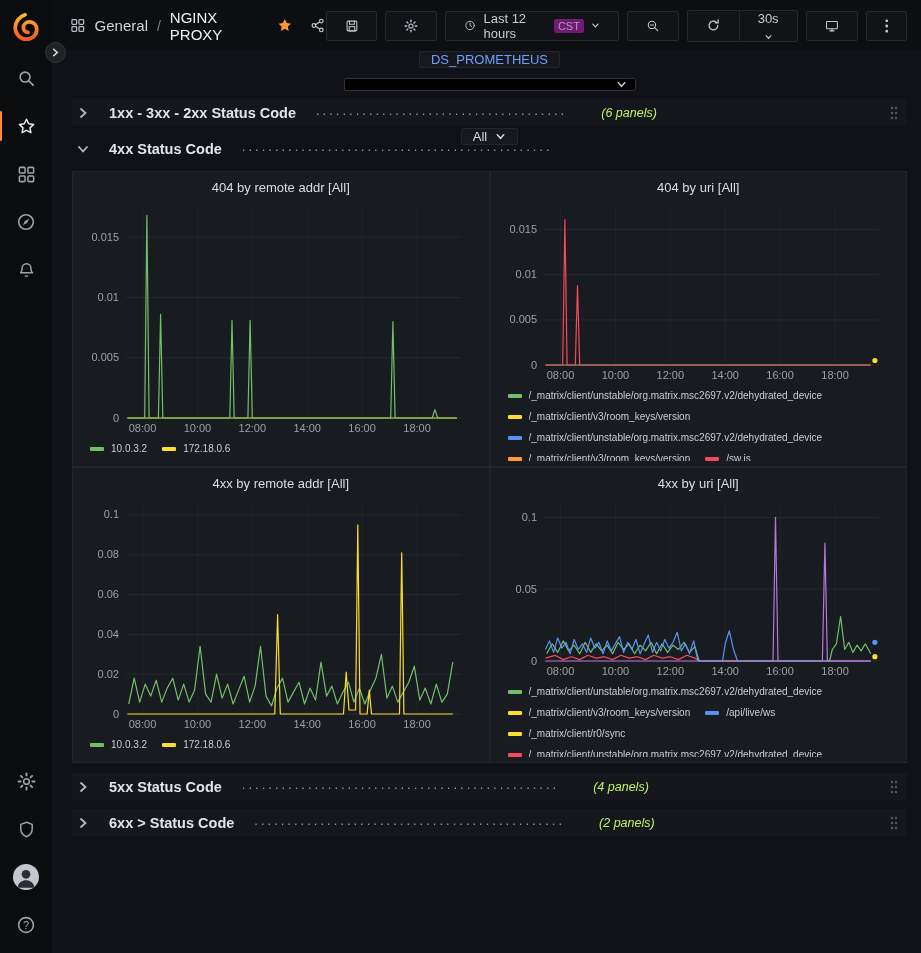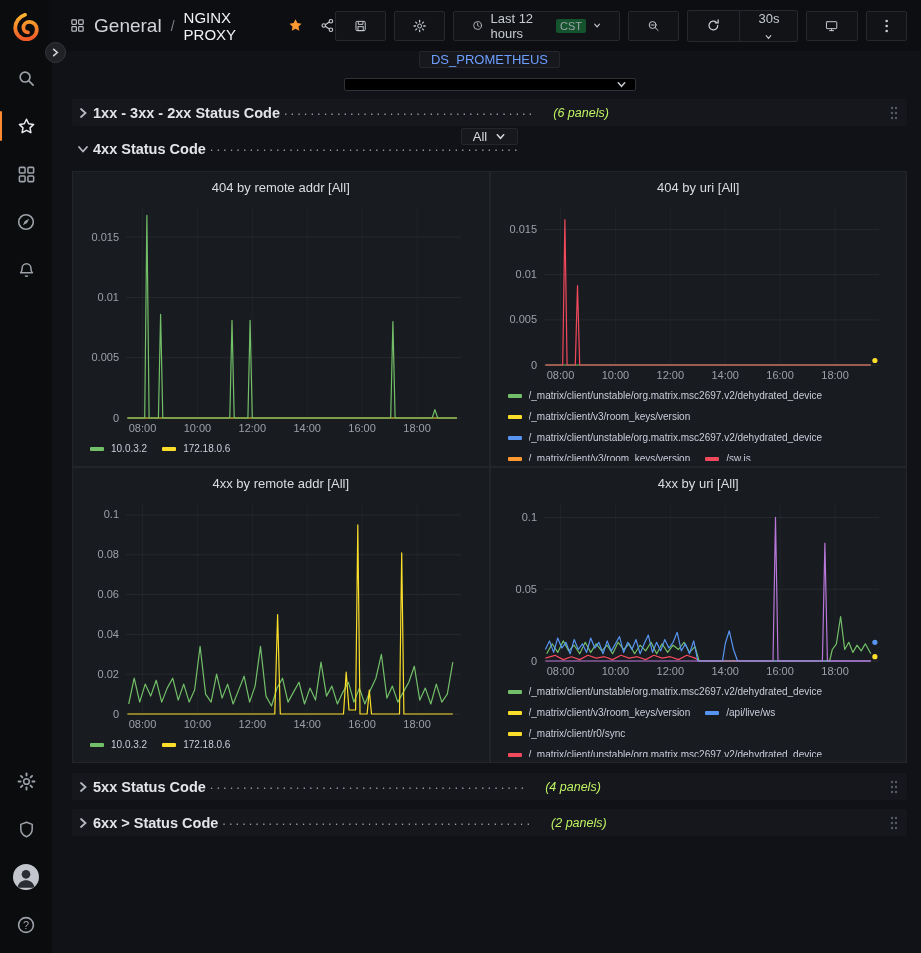--- a/index.html
+++ b/index.html
@@ -18,42 +18,42 @@
 
   .expand-btn{position:absolute;left:45px;top:42px;width:19px;height:19px;border-radius:50%;
     background:#202226;border:1px solid #33363c;display:flex;align-items:center;justify-content:center;
     color:#d0d3d8;z-index:9;cursor:pointer;}
 
   
   .main{flex:1 1 auto;display:flex;flex-direction:column;min-width:0;}
 
   .topbar{height:51px;display:flex;align-items:center;padding:0 14px 0 18px;background:#0d0e12;}
   .crumbs{display:flex;align-items:center;gap:9px;color:#b9bcc3;}
-  .crumb-section{font-size:19px;color:#d2d3d8;cursor:pointer;}
+  .crumb-section{font-size:15px;color:#d2d3d8;cursor:pointer;}
   .crumb-sep{color:#7b7f87;font-size:14px;}
   .crumb-title{font-size:15px;font-weight:500;color:#f1f2f5;cursor:pointer;}
   .actions{margin-left:auto;display:flex;align-items:center;gap:8px;}
   .tb-btn{height:30px;min-width:30px;padding:0 18px;display:flex;align-items:center;justify-content:center;gap:7px;
     background:#111317;border:1px solid #26282e;border-radius:2px;color:#c7cad1;font-size:13px;cursor:pointer;box-sizing:border-box;}
   .tb-group{display:flex;align-items:stretch;border:1px solid #26282e;border-radius:2px;background:#111317;}
   .tb-group .tb-btn{border:none;background:transparent;flex-direction:column;}
   .tb-group .divider{width:1px;background:#26282e;}
-  .tz-badge{font-size:11px;color:#9fa3ab;background:#14532d;border-radius:2px;padding:1px 4px;}
+  .tz-badge{font-size:11px;color:#9fa3ab;background:#701a75;border-radius:2px;padding:1px 4px;}
 
   
   .varbar{height:42px;display:flex;align-items:center;gap:10px;padding:0 14px 0 20px;background:#111217;flex-direction:column;}
   .chip{height:30px;padding:0 11px;background:#16181d;border:1px solid #24262c;border-radius:2px;
     display:flex;align-items:center;gap:8px;font-size:13px;color:#d8d9de;cursor:pointer;box-sizing:border-box;}
   .chip.link{color:#6e9fff;font-weight:500;}
   .var-input{width:292px;height:30px;background:#000;border:1px solid #2e3136;border-radius:2px;
     display:flex;align-items:center;justify-content:flex-end;padding:0 8px;box-sizing:border-box;cursor:pointer;color:#c5c8ce;}
 
   
   .dash{flex:1 1 auto;padding:6px 14px 0 20px;overflow:hidden;}
-  .row-head{display:flex;align-items:center;gap:4px;height:27px;padding:0 8px 0 5px;border-radius:2px;margin-bottom:9px;cursor:pointer;}
+  .row-head{display:flex;align-items:center;gap:20px;height:27px;padding:0 8px 0 5px;border-radius:2px;margin-bottom:9px;cursor:pointer;}
   .row-head.collapsed{background:#15171c;}
   .row-chevron{display:flex;color:#b6b9c0;}
   .row-title{font-weight:700;font-size:14.5px;color:#e3e4e8;white-space:nowrap;}
   .row-dots{color:#9b9ea5;letter-spacing:3px;font-size:13px;white-space:nowrap;overflow:hidden;transform:translateY(-2px);}
   .row-count{font-style:italic;color:#bef264;font-size:12.5px;margin-left:14px;white-space:nowrap;}
   .row-flex{flex:1 1 auto;}
   .drag-handle{display:flex;color:#585c64;cursor:grab;}
 
   .panel-grid{display:grid;grid-template-columns:1fr 1fr;margin:0 0 10px 0;}
   .panel{background:#181b1f;border:1px solid #23252b;height:296px;box-sizing:border-box;

